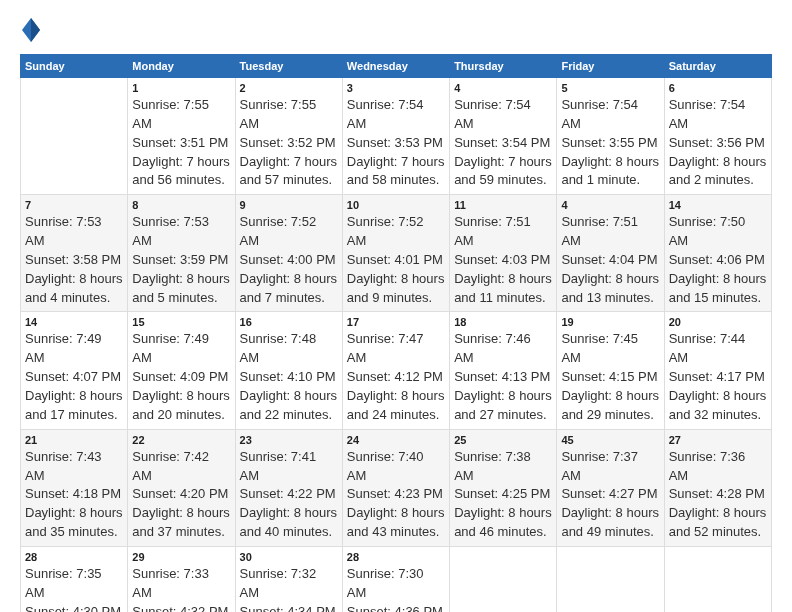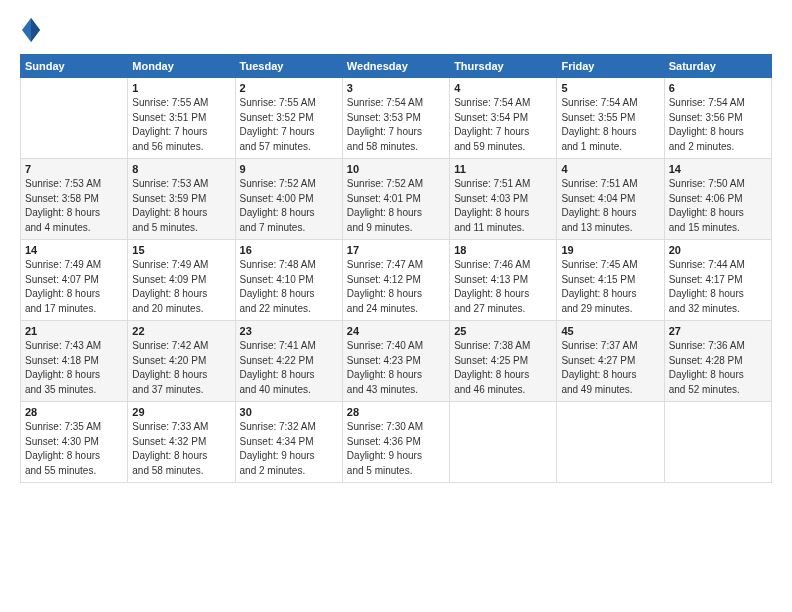--- a/index.html
+++ b/index.html
@@ -86,21 +86,21 @@
     .calendar-table tbody tr:nth-child(even) td {
       background: #f5f5f5;
     }
     .day-num {
       font-weight: bold;
       font-size: 11px;
       margin-bottom: 2px;
       color: #222;
     }
     .day-info {
-      font-size: 10px;
+      font-size: 13px;
       color: #333;
       line-height: 1.45;
     }
     .empty-cell {
       background: #fff !important;
     }
   </style>
 </head>
 <body>
 

